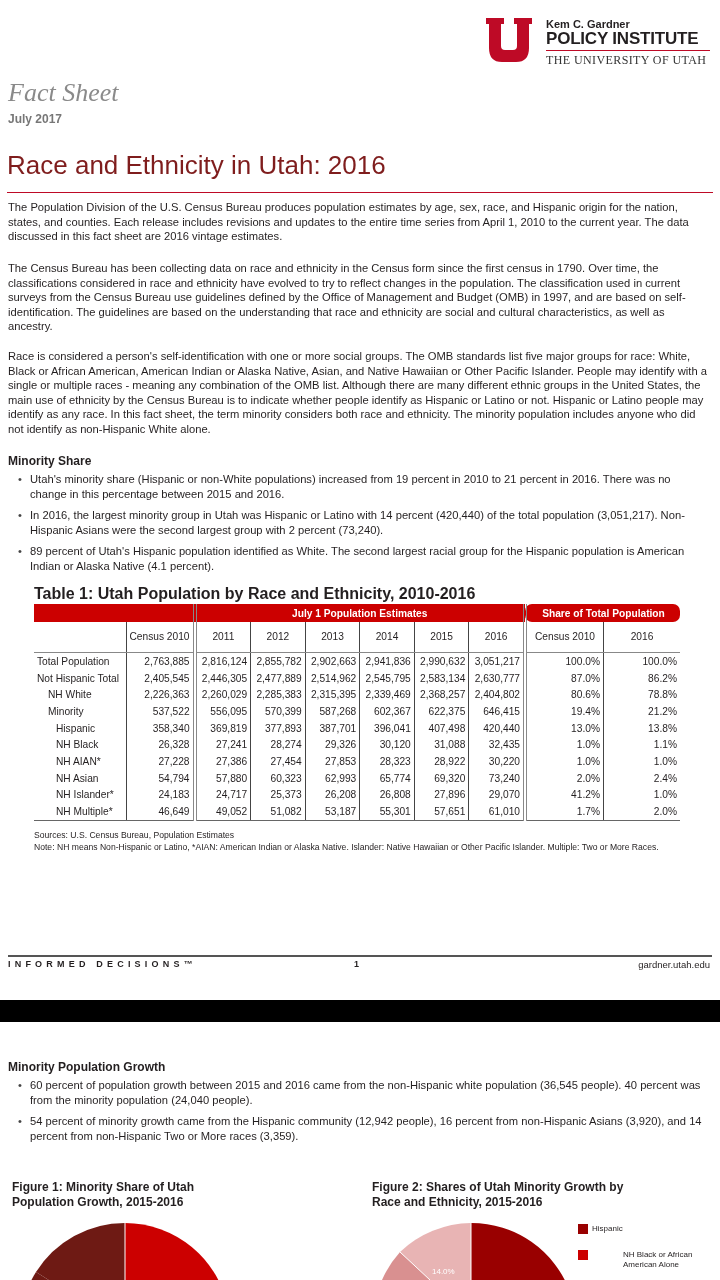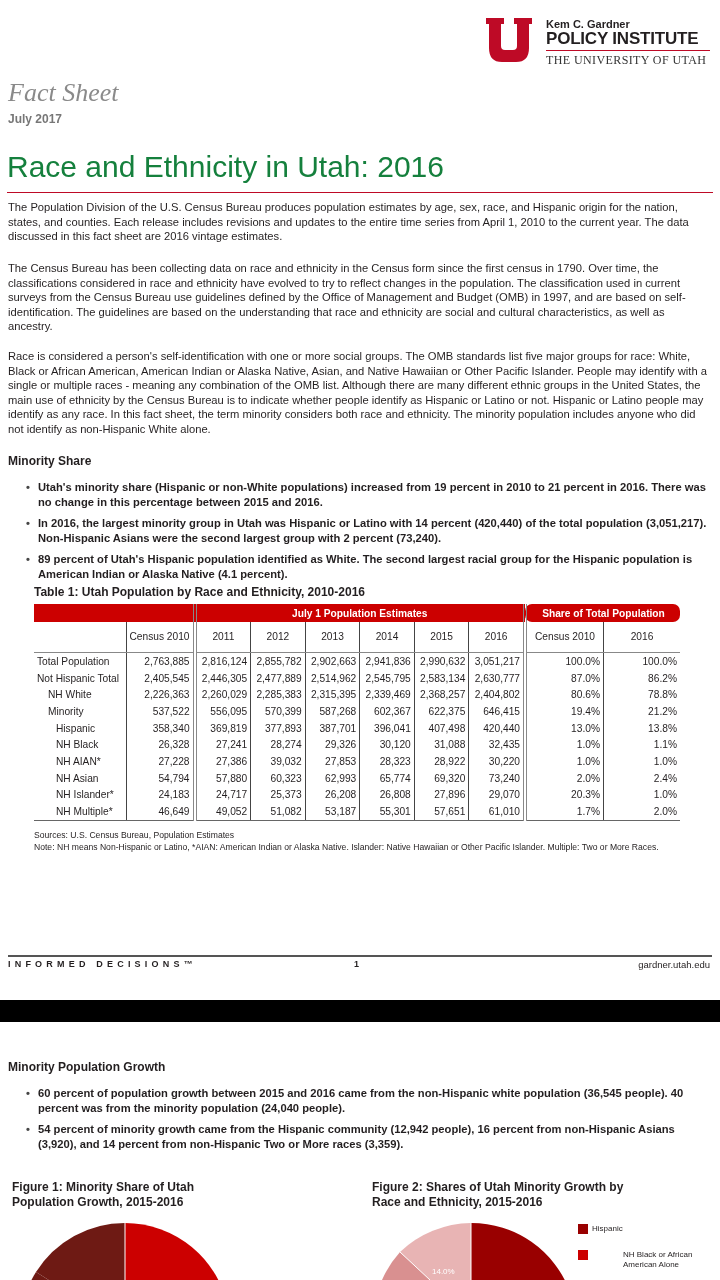--- a/index.html
+++ b/index.html
@@ -10,30 +10,30 @@
 
   .logo { position:absolute; left:486px; top:18px; width:226px; height:52px; }
   .logo .u { position:absolute; left:0; top:0; width:46px; height:44px; }
   .logo .kem { position:absolute; left:60px; top:0; font-size:11px; font-weight:bold; color:#231f20; }
   .logo .pi { position:absolute; left:60px; top:11px; font-size:17px; font-weight:bold; color:#231f20; letter-spacing:-0.2px; }
   .logo .line { position:absolute; left:60px; top:32px; width:164px; height:1px; background:#be0a26; }
   .logo .uu { position:absolute; left:60px; top:35px; font-family:"Liberation Serif", serif; font-size:12px; color:#333; letter-spacing:0.4px; }
 
   .factsheet { position:absolute; left:8px; top:78px; font-family:"Liberation Serif", serif; font-style:italic; font-size:26px; color:#8a8a8a; }
   .date { position:absolute; left:8px; top:112px; font-size:12px; font-weight:bold; color:#777; }
-  .title { position:absolute; left:7px; top:150px; font-size:30px; color:#15803d; }
+  .title { position:absolute; left:7px; top:150px; font-size:26px; color:#7f1d1d; }
   .title-rule { position:absolute; left:7px; top:192px; width:706px; height:1px; background:#be0a26; }
 
   .para { position:absolute; left:8px; width:700px; font-size:11.2px; line-height:14.6px; color:#231f20; }
   .h2 { position:absolute; left:8px; font-size:12px; font-weight:bold; color:#231f20; }
-  .bullets { position:absolute; left:18px; width:690px; margin:8px; padding:0; list-style:none;font-weight:bold; }
+  .bullets { position:absolute; left:18px; width:690px; margin:0; padding:0; list-style:none; }
   .bullets li { position:relative; padding-left:12px; font-size:11.2px; line-height:14.6px; margin-bottom:7px; }
   .bullets li::before { content:"•"; position:absolute; left:0; top:0; color:#444; }
 
-  .tbl-title { position:absolute; left:34px; top:585px; font-size:12px; font-weight:bold; }
+  .tbl-title { position:absolute; left:34px; top:585px; font-size:16px; font-weight:bold; }
   table.t1 { position:absolute; left:34px; top:604px; width:646px; border-collapse:collapse; font-size:10.2px; }
   table.t1 td, table.t1 th { padding:0 3px; height:16.7px; white-space:nowrap; }
   table.t1 .redrow th { background:#cc0000; color:#fff; font-weight:bold; height:18px; font-size:10.2px; }
   table.t1 .hdr th { font-weight:normal; height:30px; border-bottom:1.5px solid #888; text-align:center; line-height:12px; }
   table.t1 td.num { text-align:right; border-left:1px solid #444; }
   table.t1 td.lbl { text-align:left; }
   table.t1 .dbl { border-left:4px double #888 !important; }
   table.t1 .hdr th.vl { border-left:1px solid #444; }
   table.t1 tr.last td { border-bottom:1.5px solid #666; }
   .i1 { padding-left:14px !important; }
@@ -171,21 +171,21 @@
       <td class="num">30,120</td>
       <td class="num">31,088</td>
       <td class="num">32,435</td>
       <td class="num dbl">1.0%</td>
       <td class="num">1.1%</td>
     </tr>
     <tr>
       <td class="lbl i2">NH AIAN*</td>
       <td class="num">27,228</td>
       <td class="num dbl">27,386</td>
-      <td class="num">39,032</td>
+      <td class="num">27,454</td>
       <td class="num">27,853</td>
       <td class="num">28,323</td>
       <td class="num">28,922</td>
       <td class="num">30,220</td>
       <td class="num dbl">1.0%</td>
       <td class="num">1.0%</td>
     </tr>
     <tr>
       <td class="lbl i2">NH Asian</td>
       <td class="num">54,794</td>
@@ -200,21 +200,21 @@
     </tr>
     <tr>
       <td class="lbl i2">NH Islander*</td>
       <td class="num">24,183</td>
       <td class="num dbl">24,717</td>
       <td class="num">25,373</td>
       <td class="num">26,208</td>
       <td class="num">26,808</td>
       <td class="num">27,896</td>
       <td class="num">29,070</td>
-      <td class="num dbl">20.3%</td>
+      <td class="num dbl">41.2%</td>
       <td class="num">1.0%</td>
     </tr>
     <tr class="last">
       <td class="lbl i2">NH Multiple*</td>
       <td class="num">46,649</td>
       <td class="num dbl">49,052</td>
       <td class="num">51,082</td>
       <td class="num">53,187</td>
       <td class="num">55,301</td>
       <td class="num">57,651</td>

